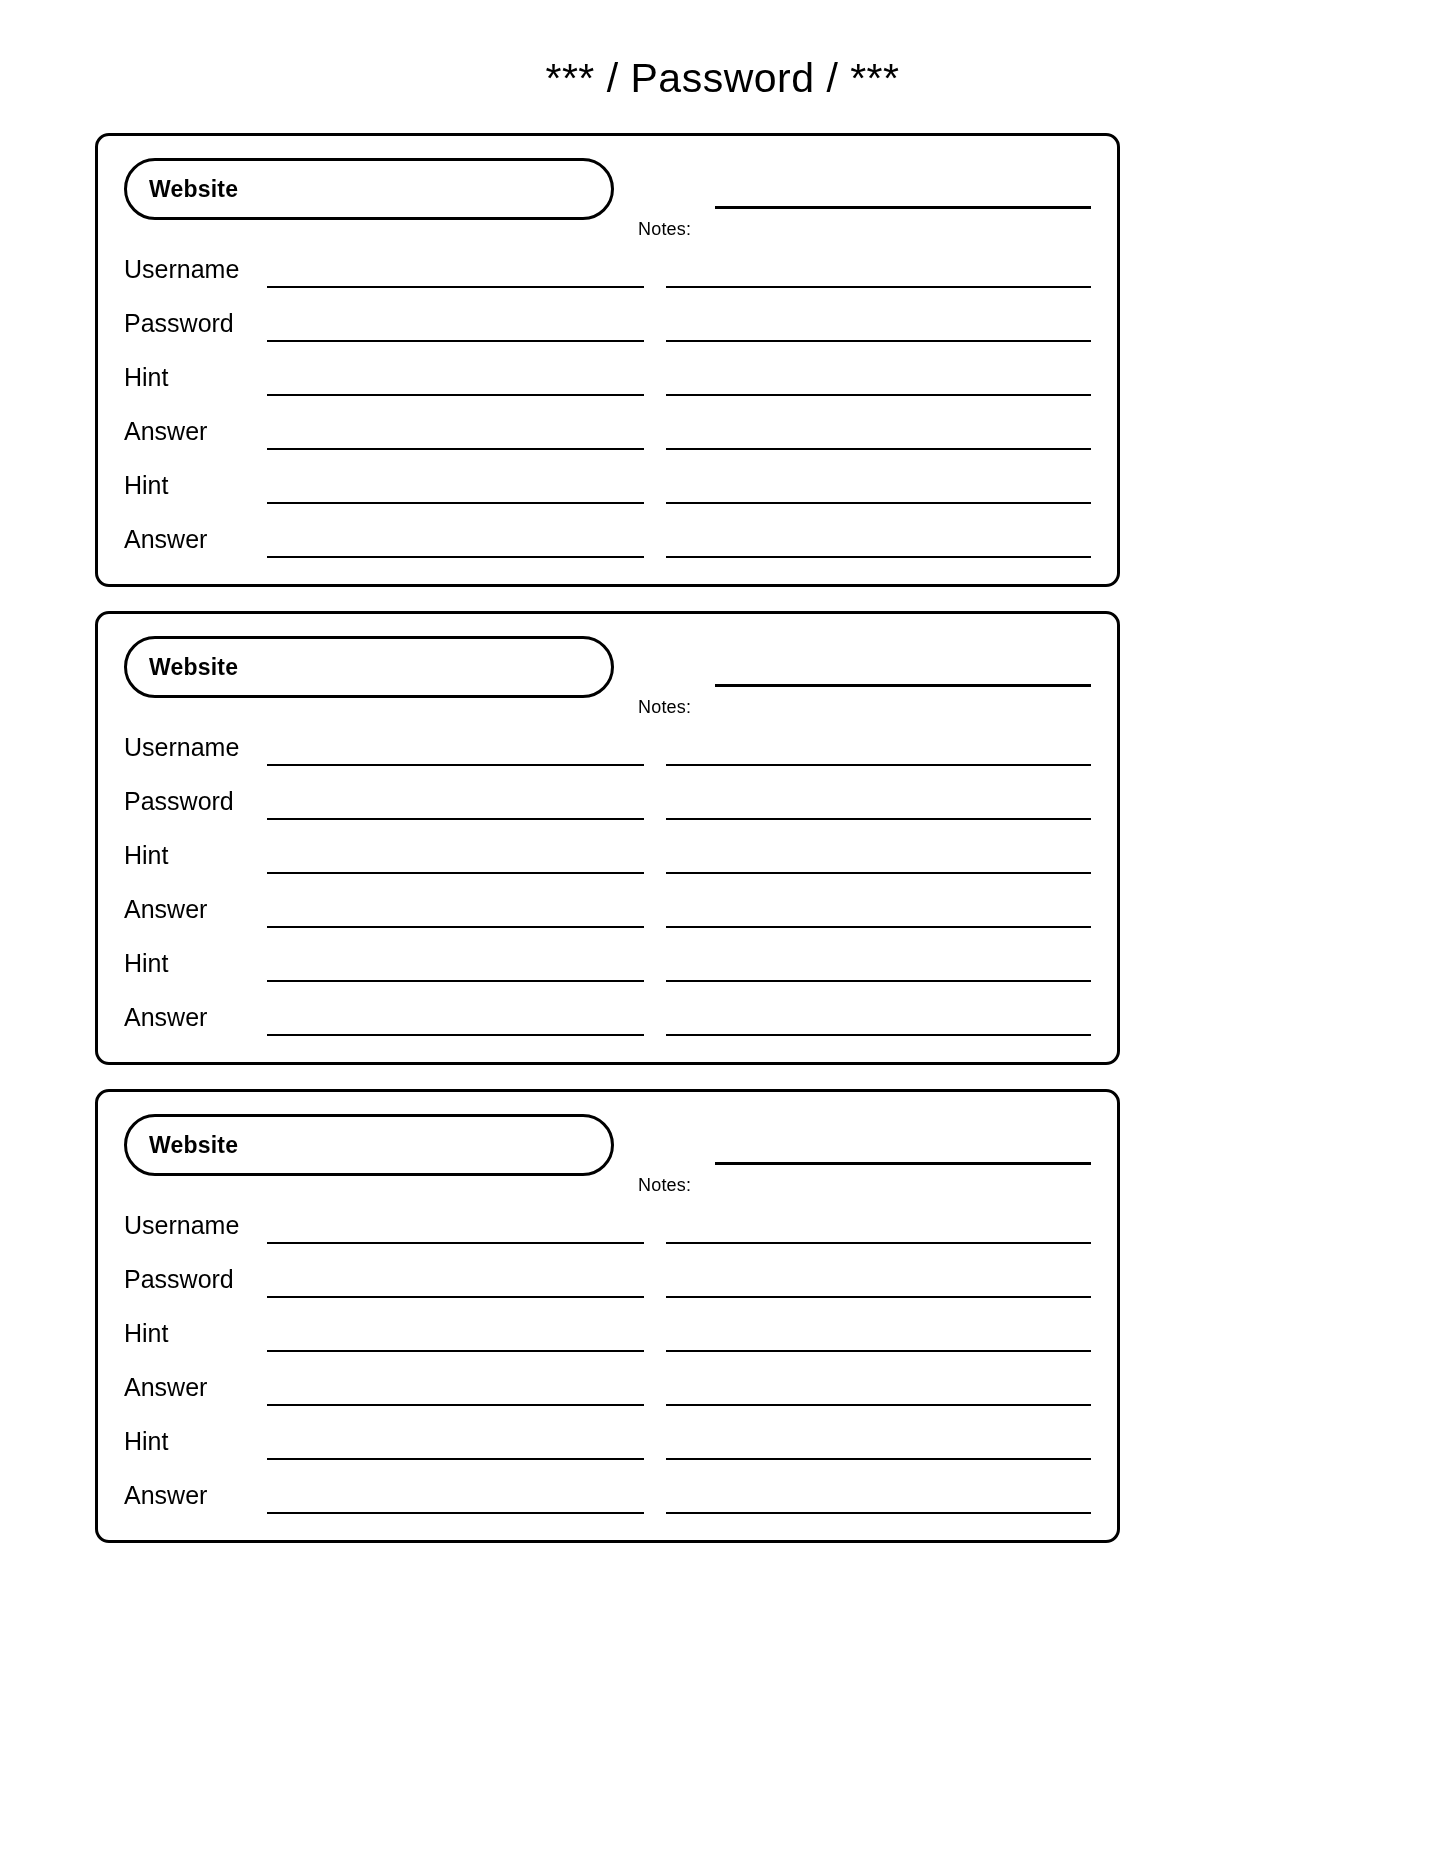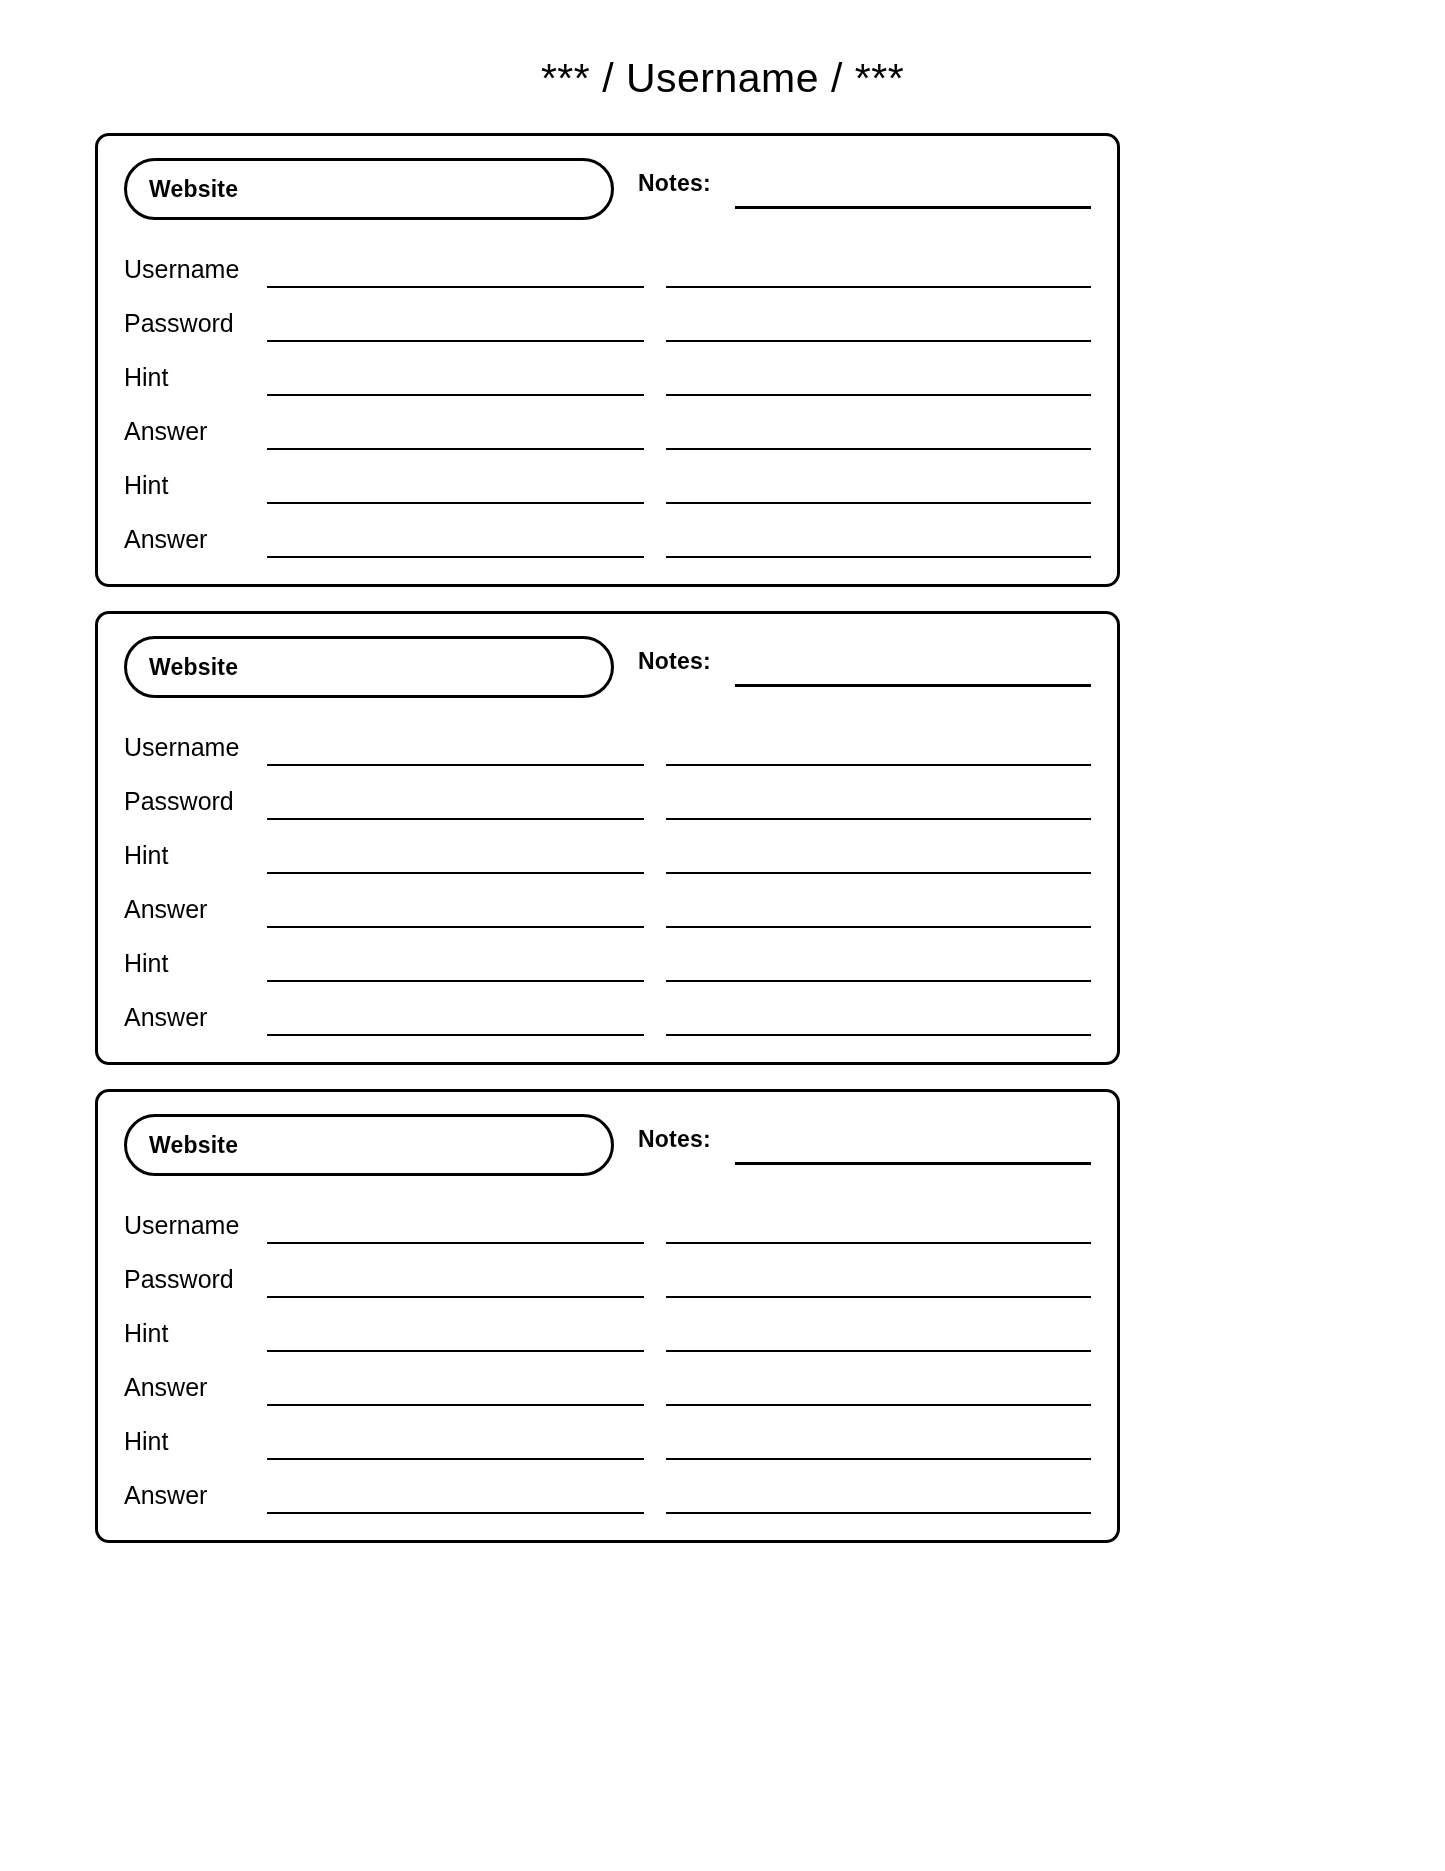--- a/index.html
+++ b/index.html
@@ -81,25 +81,26 @@
     display: flex;
     align-items: flex-start;
     margin-left: 24px;
     flex: 1;
     height: 62px;
     padding-top: 14px;
     box-sizing: border-box;
   }
 
   .notes-label {
-    font-size: 23px;
-    font-weight: bold;
+    font-size: 18px;
+    font-weight: normal;
     letter-spacing: 0.2px;
     white-space: nowrap;
     line-height: 1;
+    margin-top: 48px;
   }
 
   .notes-line {
     flex: 1;
     margin-left: 24px;
     height: 34px;
     border-bottom: 3px solid #000000;
   }
 
   
@@ -151,21 +152,21 @@
     border-bottom: 2.4px solid #000000;
     height: 30px;
     width: 100%;
   }
 </style>
 </head>
 <body>
 
 <div class="page">
 
-  <div class="page-title">*** / Username / ***</div>
+  <div class="page-title">*** / Password / ***</div>
 
   <div class="cards">
 
     <div class="card">
       <div class="card-header">
         <div class="website-pill">
           <span>Website</span>
         </div>
         <div class="notes-wrap">
           <span class="notes-label">Notes:</span>

